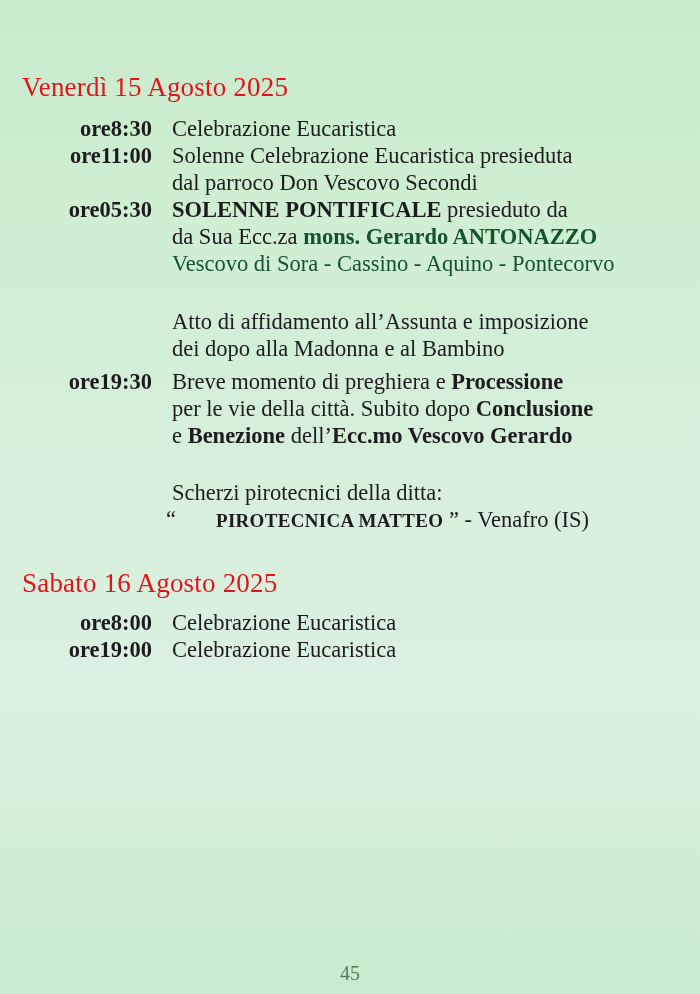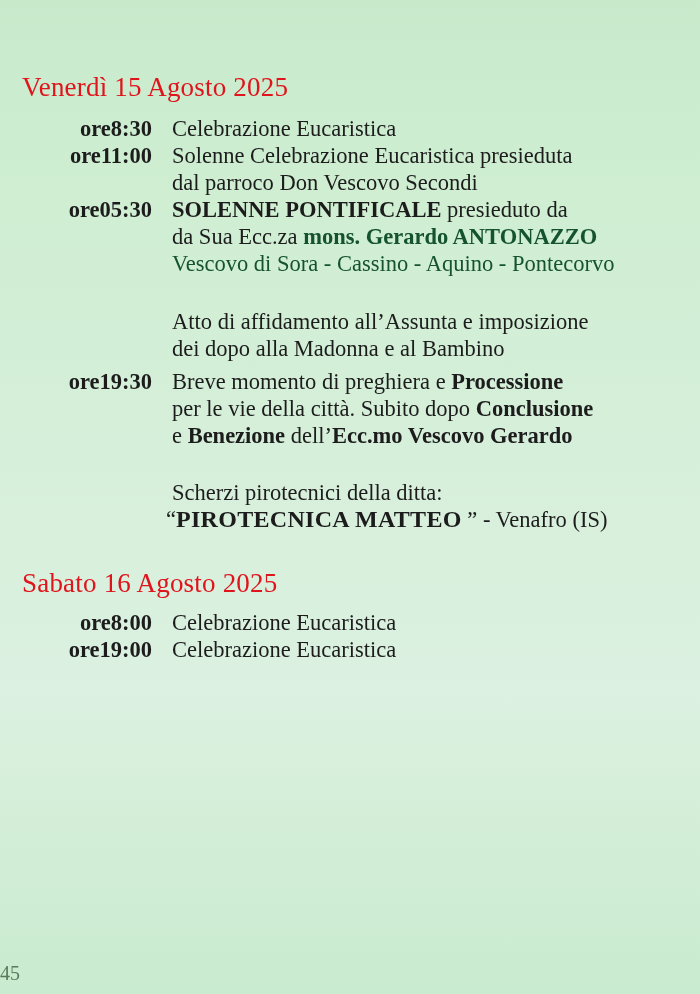--- a/index.html
+++ b/index.html
@@ -16,23 +16,23 @@
     font-size: 27px; color: #e0141c; letter-spacing: 0.2px;
   }
   .row { position: absolute; left: 0; width: 700px; font-size: 22.5px; line-height: 27px; white-space: nowrap; }
   .time {
     position: absolute; left: 46px; width: 106px; font-weight: bold;
     display: flex; justify-content: flex-end;
   }
   .desc { position: absolute; left: 172px; }
   .b { font-weight: bold; text-align: right; }
   .blue { color: #14532d; }
-  .sc { font-weight: bold; font-size: 24px; letter-spacing: 0.3px; }
+  .sc { font-weight: bold; font-size: 19px; letter-spacing: 0.3px; margin-left: 40px; }
   .pagenum {
-    position: absolute; top: 962px; left: 0; width: 700px; text-align: left;
+    position: absolute; top: 962px; left: 0; width: 700px; text-align: center;
     font-size: 20px; color: #5a7a5a;
   }
 </style>
 </head>
 <body>
 
 <div class="page">
 
   <div class="day-title" style="top:72px;">Venerdì 15 Agosto 2025</div>
 

